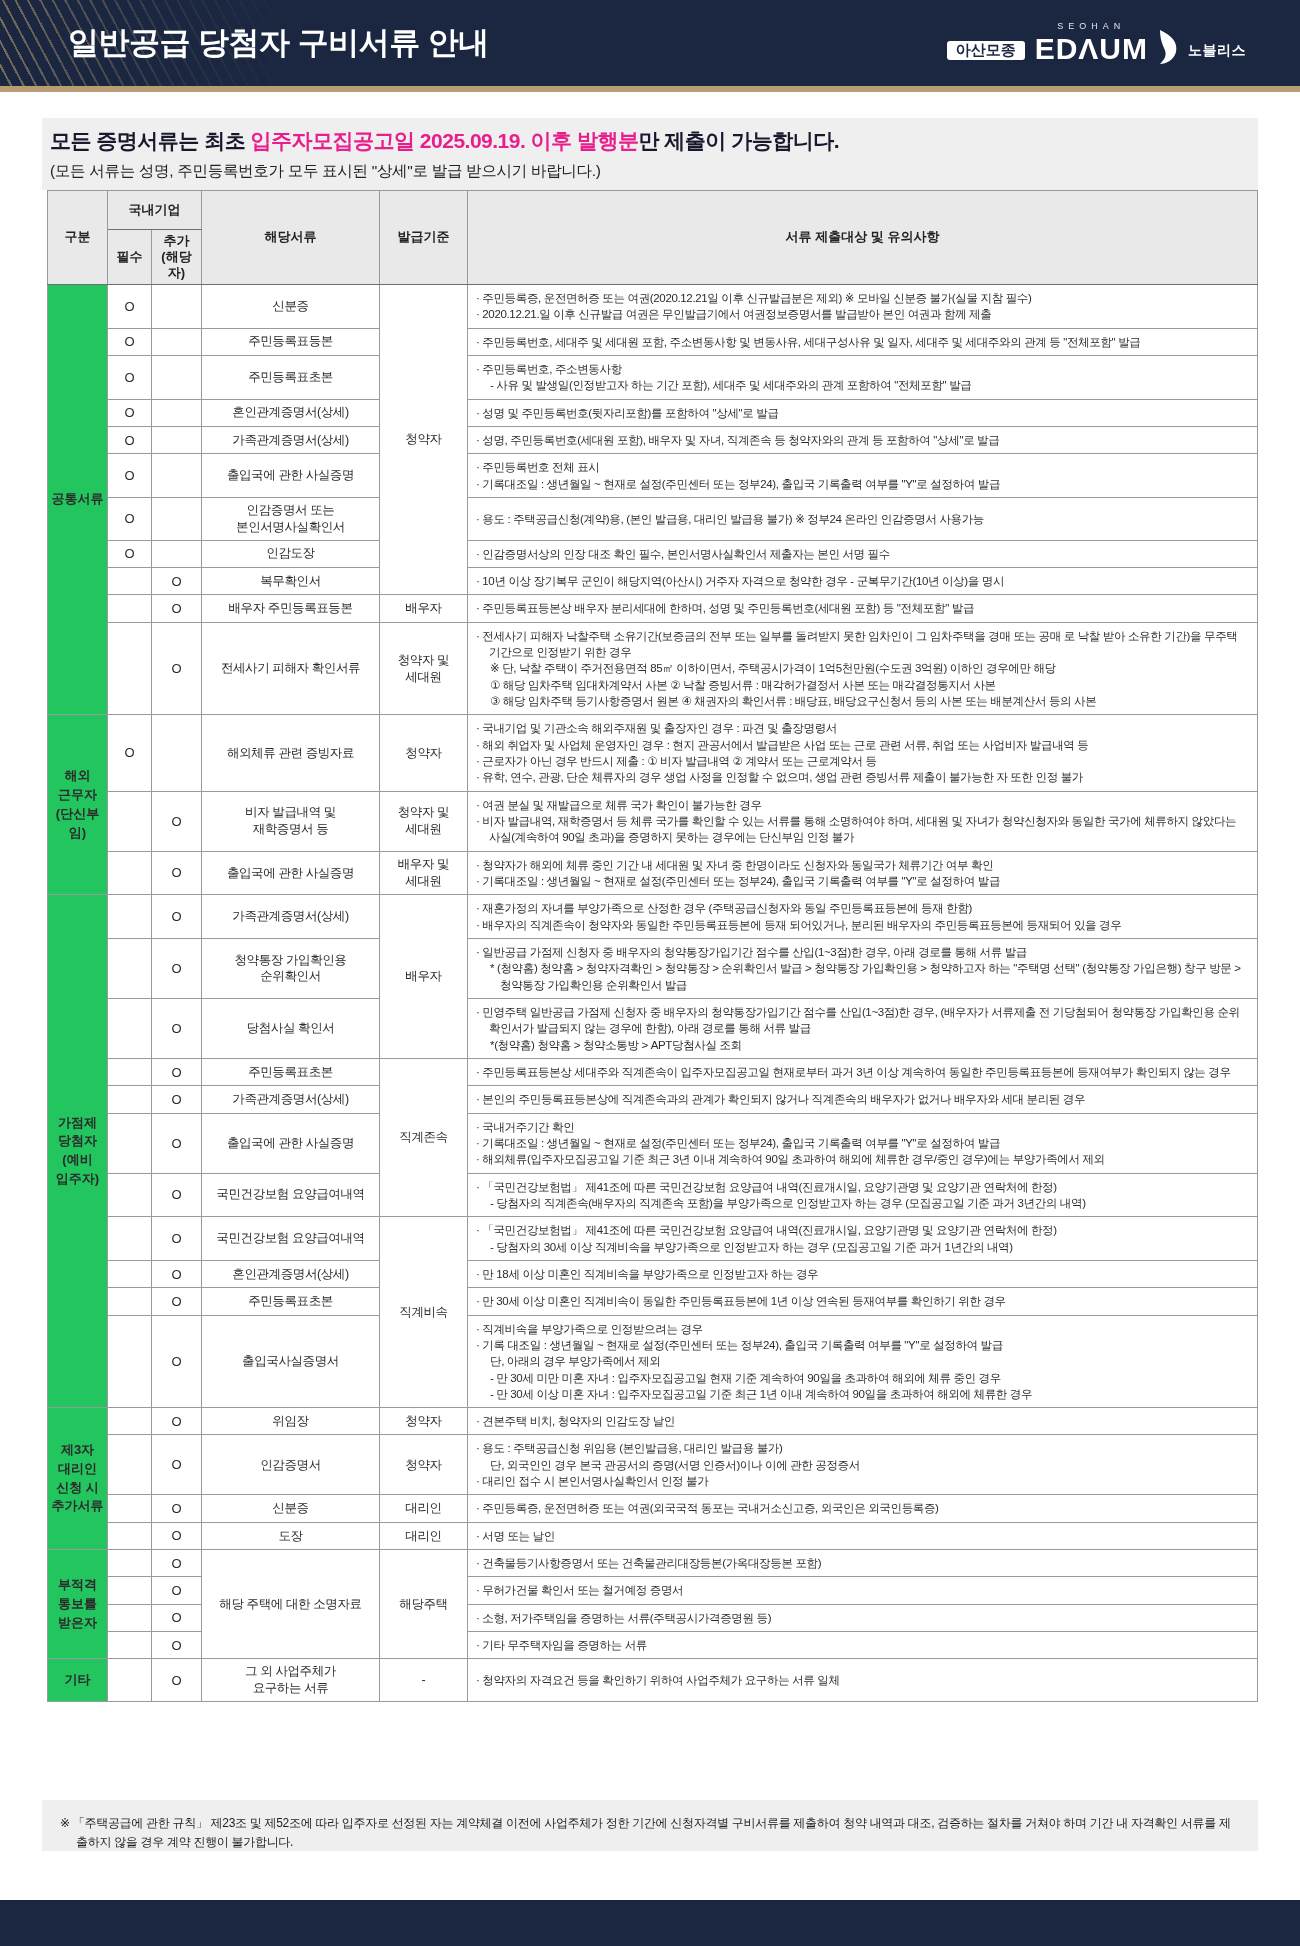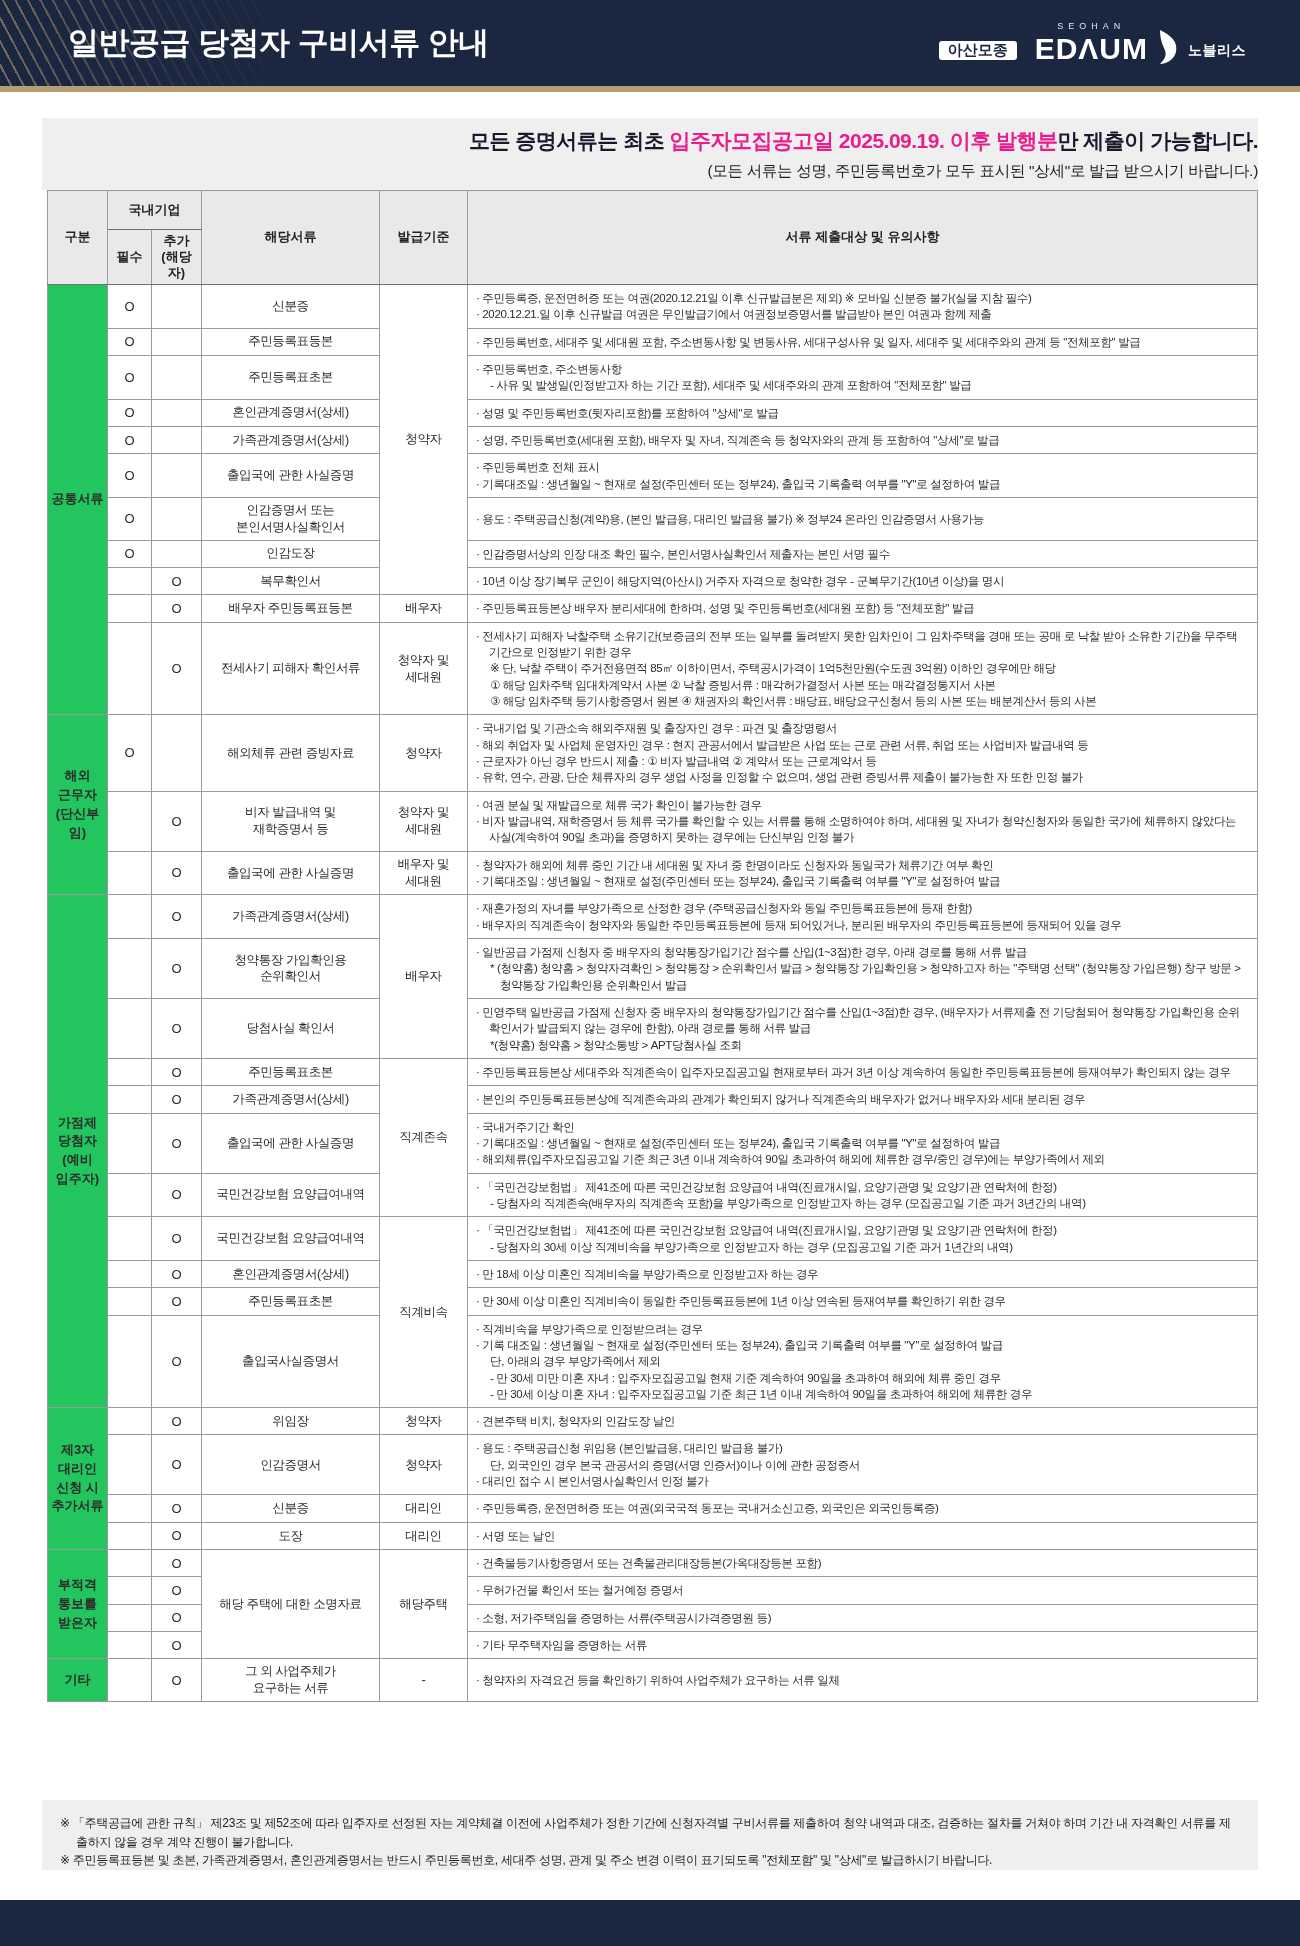--- a/index.html
+++ b/index.html
@@ -11,30 +11,30 @@
   .hdr-stripes{position:absolute;left:0;top:0;bottom:0;width:310px;
     background:repeating-linear-gradient(62deg,rgba(186,160,112,0) 0 9px,rgba(186,160,112,0.75) 9px 11px);}
   .hdr-stripes::after{content:"";position:absolute;inset:0;
     background:linear-gradient(to right,rgba(27,39,64,0.25) 0%,rgba(27,39,64,0.85) 55%,#1b2740 95%);}
   .hdr-title{position:absolute;left:68px;top:50%;transform:translateY(-50%);
     color:#ffffff;font-size:31px;font-weight:bold;letter-spacing:-0.5px;}
   .hdr-logo{position:absolute;right:54px;top:50%;transform:translateY(-50%);
     display:flex;align-items:flex-end;gap:10px;color:#fff;}
   .logo-badge{background:#ffffff;color:#1b2740;font-weight:bold;font-size:15px;
     padding:0 9px;border-radius:3px;margin-bottom:4px;}
-  .logo-brand{text-align:center;line-height:1;margin-left:8px;}
+  .logo-brand{text-align:center;line-height:1;}
   .logo-brand .seohan{font-size:9px;letter-spacing:5px;color:#dfe4ee;display:block;margin-bottom:3px;}
   .logo-brand .edaum{font-size:30px;font-weight:bold;letter-spacing:1px;}
   .logo-leaf{width:20px;height:34px;margin-bottom:0;}
   .logo-suffix{font-size:14px;font-weight:bold;margin-bottom:4px;letter-spacing:0.5px;}
   .gold-strip{width:100%;height:6px;background:#b79d72;}
 
   
   .notice{margin:26px 42px 0 42px;background:#efefef;height:72px;
-    display:flex;flex-direction:column;justify-content:center;align-items:flex-end;gap:6px;}
+    display:flex;flex-direction:column;justify-content:center;align-items:flex-start;gap:6px;padding-left:8px;}
   .notice-l1{font-size:21px;font-weight:bold;color:#19192e;letter-spacing:-0.5px;}
   .notice-l1 .hl{color:#ea1d8c;}
   .notice-l2{font-size:15.5px;color:#222;letter-spacing:-0.3px;}
 
   
   .sec-title{margin:26px 0 8px 44px;font-size:15px;font-weight:bold;color:#1b2740;letter-spacing:-0.3px;}
 
   
   table.docs{border-collapse:collapse;margin-left:47px;width:1211px;table-layout:fixed;
     border:1px solid #6f6f6f;}
@@ -446,17 +446,16 @@
           <td class="std">-</td>
           <td class="remarks">
             <div class="ln">· 청약자의 자격요건 등을 확인하기 위하여 사업주체가 요구하는 서류 일체</div>
           </td>
         </tr>
       </tbody>
   </table>
 
   <div class="notes" id="notes-box">
       <div class="note-ln">※ 「주택공급에 관한 규칙」 제23조 및 제52조에 따라 입주자로 선정된 자는 계약체결 이전에 사업주체가 정한 기간에 신청자격별 구비서류를 제출하여 청약 내역과 대조, 검증하는 절차를 거쳐야 하며 기간 내 자격확인 서류를 제출하지 않을 경우 계약 진행이 불가합니다.</div>
-      <div class="note-ln">※ 주민등록표등본 및 초본, 가족관계증명서, 혼인관계증명서는 반드시 주민등록번호, 세대주 성명, 관계 및 주소 변경 이력이 표기되도록 "전체포함" 및 "상세"로 발급하시기 바랍니다.</div>
     </div>
 
   <div class="bottom-bar"></div>
 </div>
 
 </body></html>

